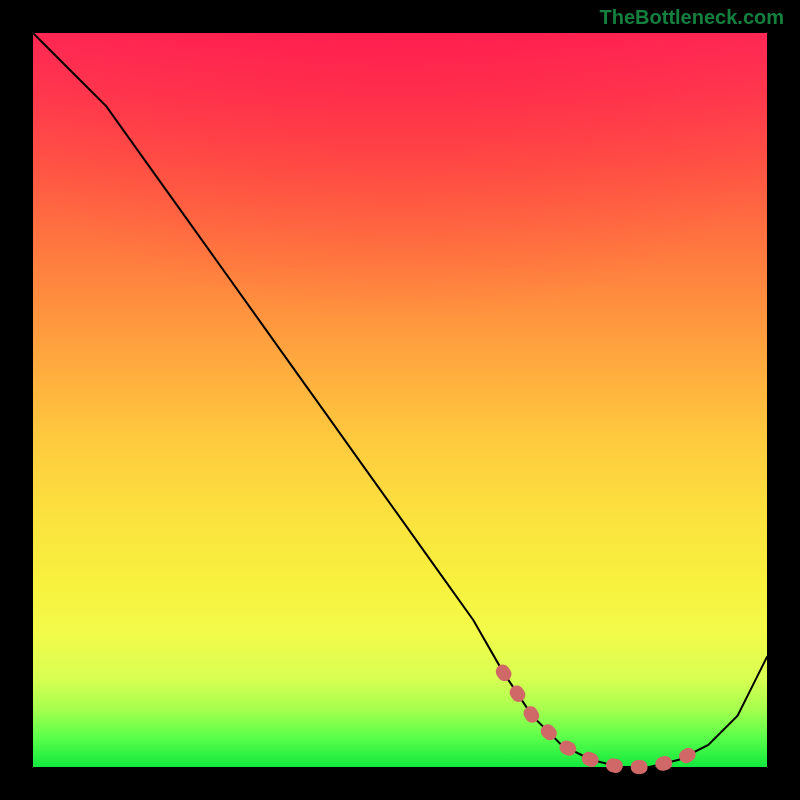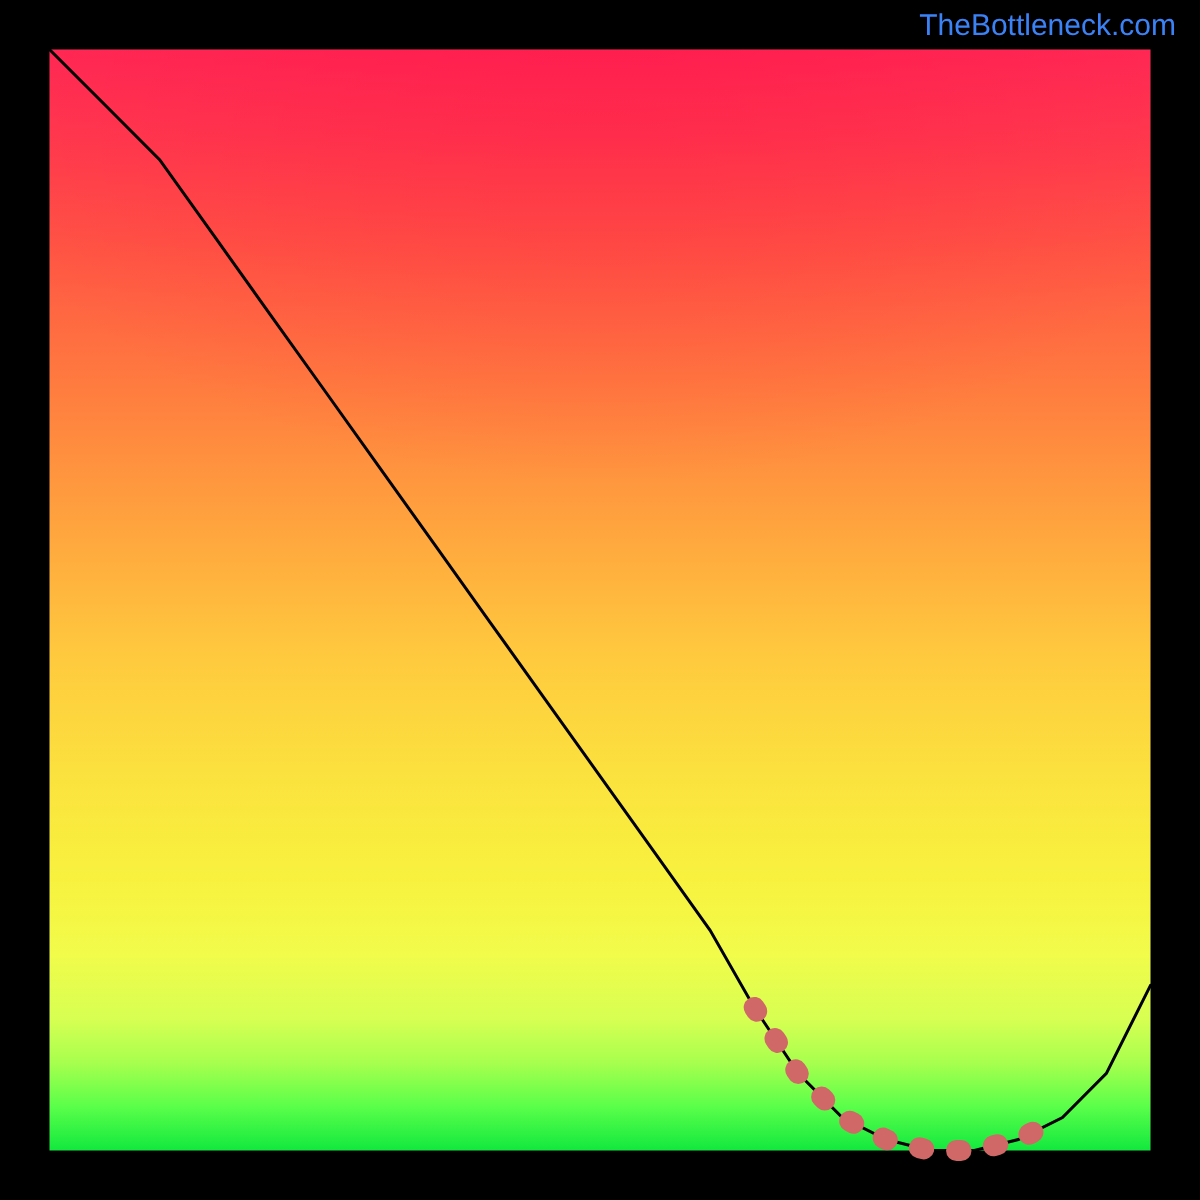--- a/index.html
+++ b/index.html
@@ -14,22 +14,22 @@
     position: relative;
     width: 800px;
     height: 800px;
   }
   .watermark {
     position: absolute;
     top: 6px;
     right: 16px;
     font-family: Arial, Helvetica, sans-serif;
     font-size: 20px;
-    font-weight: normal;
-    color: #3b82f6;
+    font-weight: bold;
+    color: #15803d;
     letter-spacing: 0px;
     z-index: 10;
   }
   .plot-area {
     position: absolute;
     left: 33px;
     top: 33px;
     width: 734px;
     height: 734px;
     

